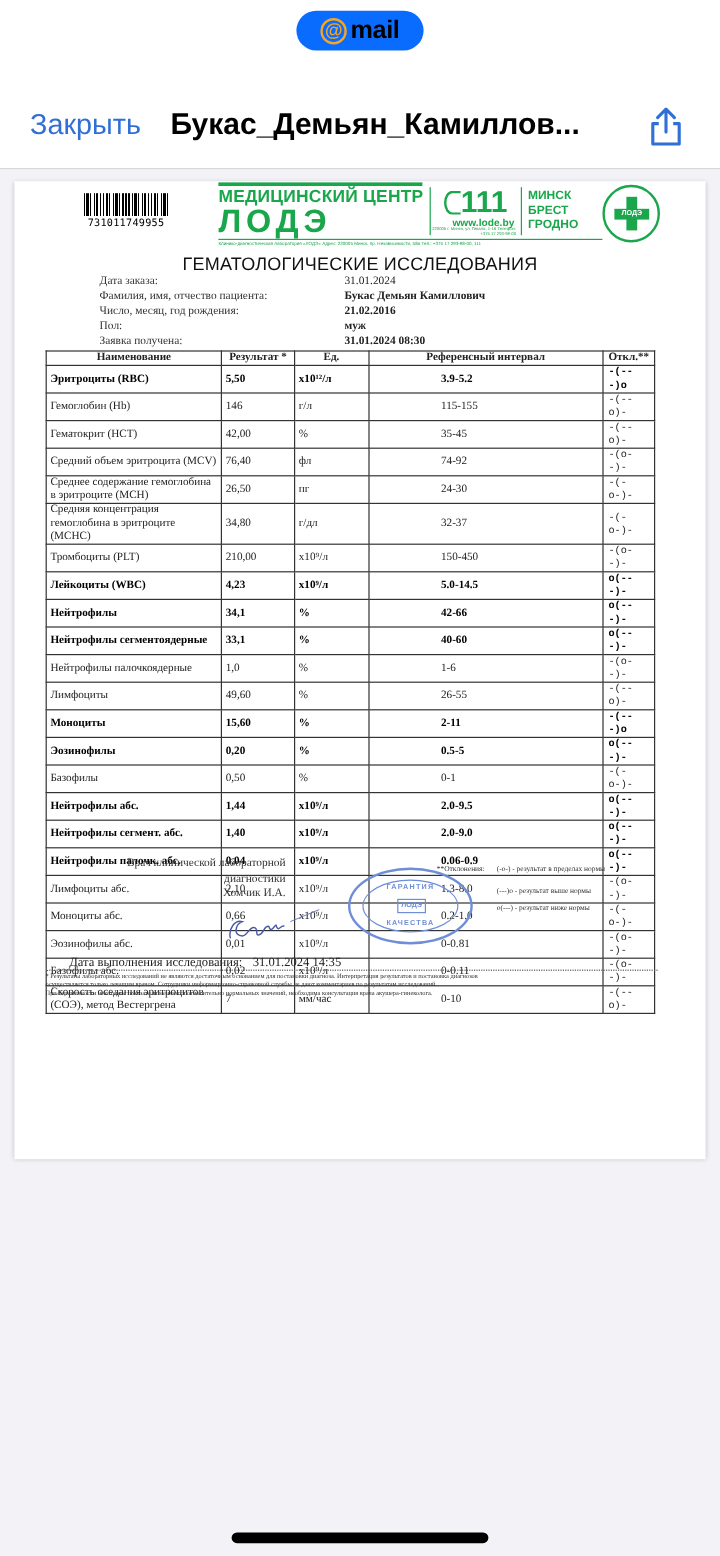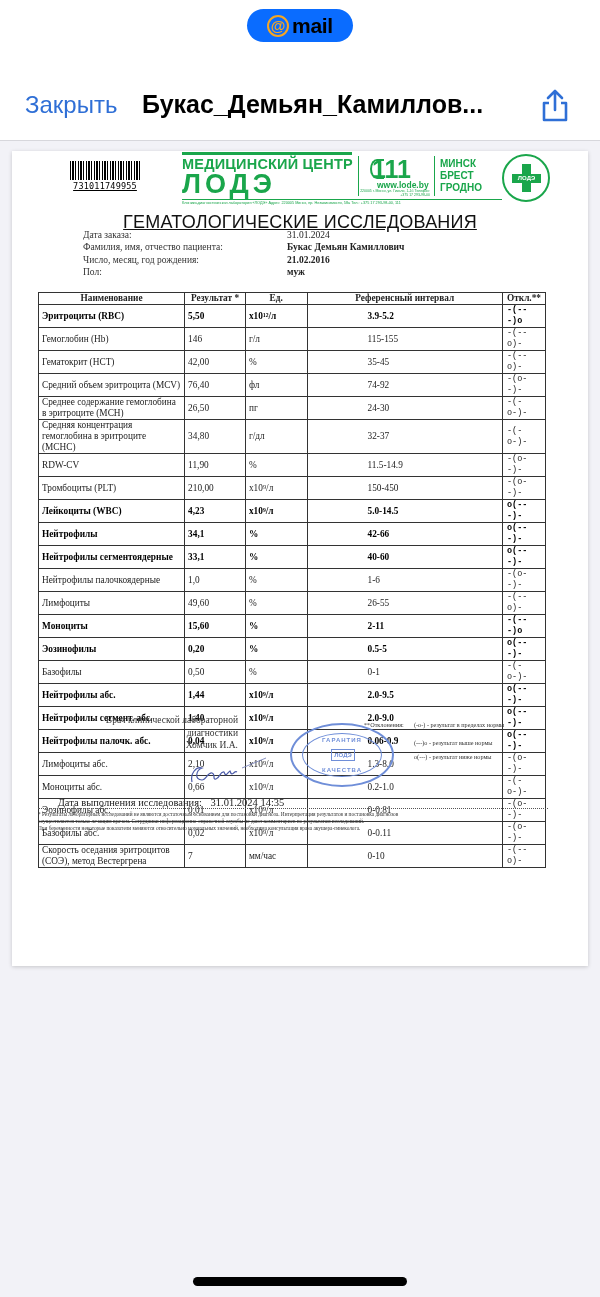--- a/index.html
+++ b/index.html
@@ -9,43 +9,43 @@
   .topbar { position: absolute; left: 0; top: 0; width: 600px; height: 141px; background: #ffffff; border-bottom: 1px solid #d7d7dc; }
   .mail-pill { position: absolute; left: 247px; top: 9px; width: 106px; height: 33px; border-radius: 17px; background: #0a6cff; display: flex; align-items: center; justify-content: center; gap: 3px; }
   .mail-at { width: 22px; height: 22px; border-radius: 50%; border: 2.5px solid #f5a623; color: #f5a623; font-size: 15px; font-weight: bold; display: flex; align-items: center; justify-content: center; line-height: 1; }
   .mail-text { color: #000000; font-size: 21px; font-weight: bold; letter-spacing: -0.3px; }
   .close-btn { position: absolute; left: 25px; top: 91px; font-size: 24px; color: #2f6fd6; }
   .doc-title { position: absolute; left: 142px; top: 90px; font-size: 25px; font-weight: bold; color: #000; }
   .share-btn { position: absolute; left: 539px; top: 88px; width: 32px; height: 36px; }
 
   .page { position: absolute; left: 12px; top: 151px; width: 576px; height: 815px; background: #fff; box-shadow: 0 1px 4px rgba(0,0,0,0.18); }
 
-  .barcode { position: absolute; left: 58px; top: 10px; width: 70px; text-decoration: underline; }
+  .barcode { position: absolute; left: 58px; top: 10px; width: 70px; }
   .barcode-bars { height: 19px; background: repeating-linear-gradient(90deg,#000 0 1px,#fff 1px 2px,#000 2px 4px,#fff 4px 5px,#000 5px 6px,#fff 6px 8px); }
   .barcode-num { font-family: "DejaVu Sans Mono", monospace; font-size: 8.5px; text-align: center; margin-top: 1px; letter-spacing: 0.2px; }
 
   .logo { position: absolute; left: 170px; top: 1px; width: 368px; height: 56px; }
   .logo-topline { position: absolute; left: 0; top: 0; width: 170px; height: 3px; background: #1aa64b; }
   .logo-center { position: absolute; left: 0; top: 4px; font-size: 14.5px; font-weight: bold; color: #1aa64b; letter-spacing: 0.2px; }
   .logo-lode { position: absolute; left: 0; top: 17px; font-size: 27px; font-weight: bold; color: #1aa64b; letter-spacing: 4px; }
   .logo-sep1 { position: absolute; left: 176px; top: 4px; width: 1px; height: 40px; background: #1aa64b; }
-  .logo-111 { position: absolute; left: 190px; top: 3px; font-size: 25px; font-weight: bold; color: #1aa64b; text-align: right; }
+  .logo-111 { position: absolute; left: 202px; top: 3px; font-size: 25px; font-weight: bold; color: #1aa64b; text-align: right; }
   .logo-phone { position: absolute; left: 188px; top: 7px; width: 14px; height: 20px; border: 2px solid #1aa64b; border-radius: 50% 0 0 50%; border-right: none; }
   .logo-site { position: absolute; left: 195px; top: 28px; font-size: 8.5px; font-weight: bold; color: #1aa64b; }
   .logo-addr { position: absolute; left: 178px; top: 37px; font-size: 3.5px; color: #1aa64b; width: 70px; text-align: right; line-height: 4px; }
   .logo-sep2 { position: absolute; left: 252px; top: 4px; width: 1px; height: 40px; background: #1aa64b; }
   .logo-cities { position: absolute; left: 258px; top: 6px; font-size: 10px; font-weight: bold; color: #1aa64b; line-height: 12px; }
   .logo-badge { position: absolute; left: 320px; top: 2px; width: 48px; height: 48px; border-radius: 50%; border: 2px solid #1aa64b; }
   .logo-badge .cross-v { position: absolute; left: 18px; top: 8px; width: 9px; height: 28px; background: #1aa64b; }
   .logo-badge .cross-h { position: absolute; left: 8px; top: 18px; width: 29px; height: 9px; background: #1aa64b; }
   .logo-badge .lode-mini { position: absolute; left: 9px; top: 19px; width: 27px; font-size: 6px; font-weight: bold; color: #fff; text-align: center; }
   .logo-bottomline { position: absolute; left: 0; top: 47px; width: 320px; height: 1px; background: #1aa64b; }
   .logo-footer { position: absolute; left: 0; top: 49px; width: 330px; font-size: 3.8px; color: #1aa64b; }
 
-  .doc-heading { position: absolute; left: 0; width: 576px; top: 61px; text-align: center; font-size: 18px; letter-spacing: 0.2px; color: #111; text-decoration: underline; }
+  .doc-heading { position: absolute; left: 0; width: 576px; top: 61px; text-align: center; font-size: 15px; letter-spacing: 0.2px; color: #111; }
 
   .info { position: absolute; left: 27px; top: 78px; font-family: "Liberation Serif", serif; font-size: 9.5px; color: #222; }
   .info-row { display: flex; height: 12.4px; line-height: 12.4px; margin-left: 44px; }
   .info-label { width: 204px; color: #333; }
   .info-val { font-weight: normal; }
   .info-val.b { font-weight: bold; }
 
   table.res { position: absolute; left: 26px; top: 141px; width: 508px; border-collapse: collapse; font-family: "Liberation Serif", serif; font-size: 9.3px; color: #222; }
   table.res th, table.res td { border: 1px solid #333; padding: 0 3px; line-height: 11px; height: 12.5px; }
   table.res th { font-weight: bold; text-align: center; height: 12px; }
@@ -132,20 +132,24 @@
         <span class="info-val b">Букас Демьян Камиллович</span>
       </div>
       <div class="info-row">
         <span class="info-label">Число, месяц, год рождения:</span>
         <span class="info-val b">21.02.2016</span>
       </div>
       <div class="info-row">
         <span class="info-label">Пол:</span>
         <span class="info-val b">муж</span>
       </div>
+      <div class="info-row">
+        <span class="info-label">Заявка получена:</span>
+        <span class="info-val b">31.01.2024 08:30</span>
+      </div>
     </div>
 
   <table class="res">
     <thead>
       <tr>
         <th class="col-name">Наименование</th>
         <th class="col-res">Результат *</th>
         <th class="col-unit">Ед.</th>
         <th class="col-ref">Референсный интервал</th>
         <th class="col-dev">Откл.**</th>
@@ -188,27 +192,20 @@
           <td class="dev">-(-o-)-</td>
         </tr>
         <tr>
           <td>Средняя концентрация гемоглобина в эритроците (MCHC)</td>
           <td class="c">34,80</td>
           <td class="c">г/дл</td>
           <td class="ref">32-37</td>
           <td class="dev">-(-o-)-</td>
         </tr>
         <tr>
-          <td>RDW-CV</td>
-          <td class="c">11,90</td>
-          <td class="c">%</td>
-          <td class="ref">11.5-14.9</td>
-          <td class="dev">-(o--)-</td>
-        </tr>
-        <tr>
           <td>Тромбоциты (PLT)</td>
           <td class="c">210,00</td>
           <td class="c">x10⁹/л</td>
           <td class="ref">150-450</td>
           <td class="dev">-(o--)-</td>
         </tr>
         <tr class="b">
           <td>Лейкоциты (WBC)</td>
           <td class="c">4,23</td>
           <td class="c">x10⁹/л</td>

